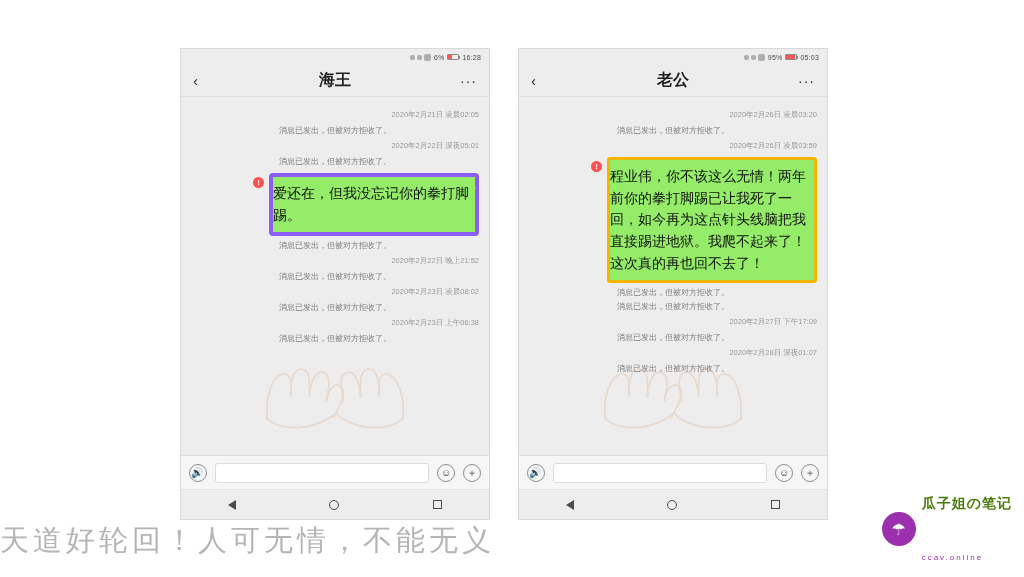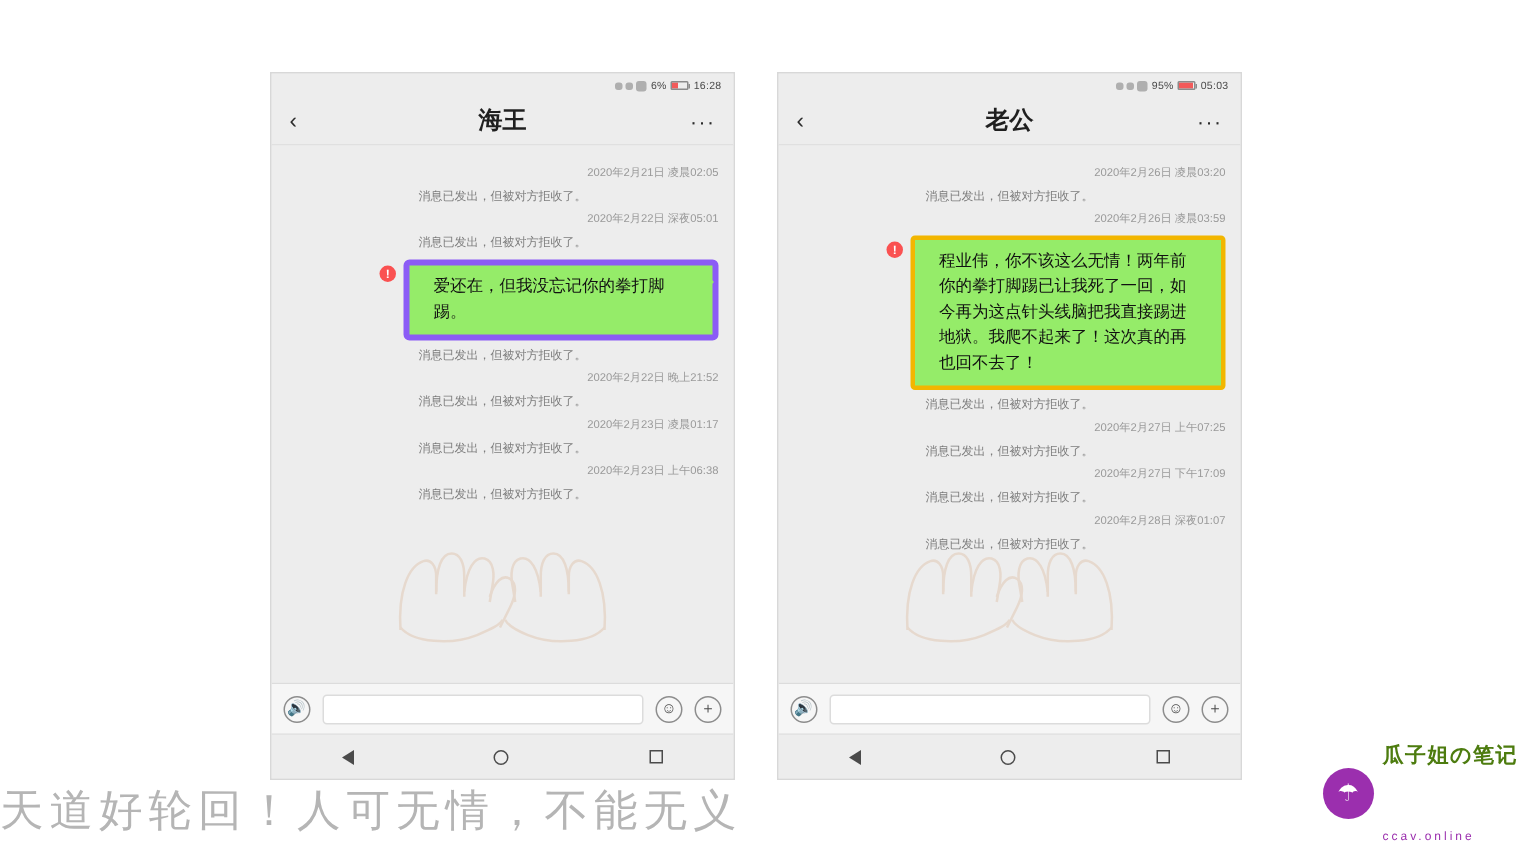--- a/index.html
+++ b/index.html
@@ -151,23 +151,23 @@
     color: #fff;
     font-size: 8px;
     line-height: 11px;
     text-align: center;
     font-weight: bold;
     margin-top: 4px;
   }
   .bubble {
     position: relative;
     max-width: 210px;
-    padding: 6px 16px;
+    padding: 6px 0;
     border-radius: 4px;
-    font-size: 11px;
+    font-size: 14px;
     line-height: 1.55;
     color: #111;
     text-align: left;
     word-break: break-all;
   }
   .bubble.green {
     background: #95ec69;
     border: 4px solid #8b5cf6;
   }
   .bubble.green::after {
@@ -332,21 +332,21 @@
         <div class="sysmsg">消息已发出，但被对方拒收了。</div>
 
         <div class="msg-row">
           <span class="warn-badge">!</span>
           <div class="bubble green">爱还在，但我没忘记你的拳打脚踢。</div>
         </div>
 
         <div class="sysmsg">消息已发出，但被对方拒收了。</div>
         <div class="timestamp">2020年2月22日 晚上21:52</div>
         <div class="sysmsg">消息已发出，但被对方拒收了。</div>
-        <div class="timestamp">2020年2月23日 凌晨01:17</div>
+        <div class="timestamp">2020年2月23日 凌晨08:02</div>
         <div class="sysmsg">消息已发出，但被对方拒收了。</div>
         <div class="timestamp">2020年2月23日 上午06:38</div>
         <div class="sysmsg">消息已发出，但被对方拒收了。</div>
       </div>
     </div>
 
     <div class="input-bar">
       <div class="circ-btn">🔊</div>
       <div class="text-field" placeholder=""></div>
       <div class="circ-btn">☺</div>
@@ -397,21 +397,20 @@
         <div class="timestamp">2020年2月26日 凌晨03:20</div>
         <div class="sysmsg">消息已发出，但被对方拒收了。</div>
         <div class="timestamp">2020年2月26日 凌晨03:59</div>
 
         <div class="msg-row">
           <span class="warn-badge">!</span>
           <div class="bubble highlight">程业伟，你不该这么无情！两年前你的拳打脚踢已让我死了一回，如今再为这点针头线脑把我直接踢进地狱。我爬不起来了！这次真的再也回不去了！</div>
         </div>
 
         <div class="sysmsg">消息已发出，但被对方拒收了。</div>
-        <div class="timestamp">2020年2月27日 上午07:25</div>
         <div class="sysmsg">消息已发出，但被对方拒收了。</div>
         <div class="timestamp">2020年2月27日 下午17:09</div>
         <div class="sysmsg">消息已发出，但被对方拒收了。</div>
         <div class="timestamp">2020年2月28日 深夜01:07</div>
         <div class="sysmsg">消息已发出，但被对方拒收了。</div>
       </div>
     </div>
 
     <div class="input-bar">
       <div class="circ-btn">🔊</div>

